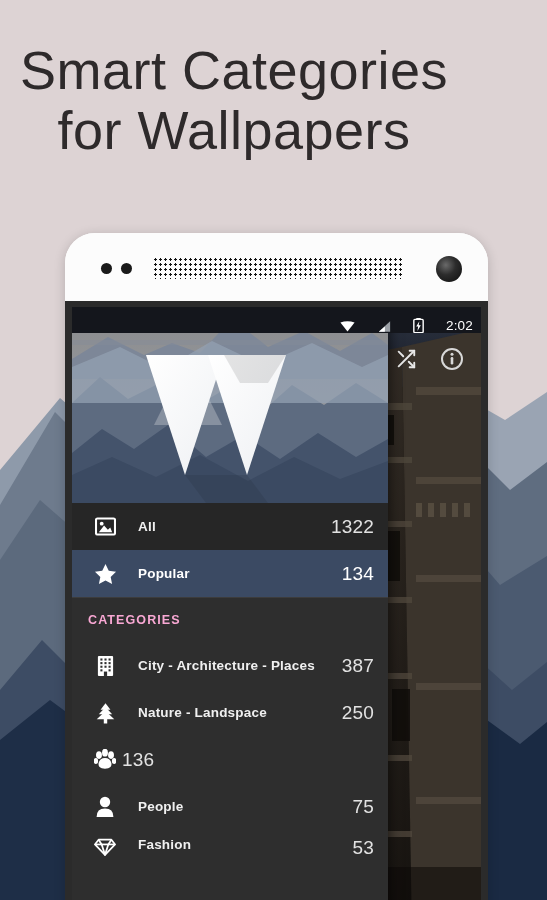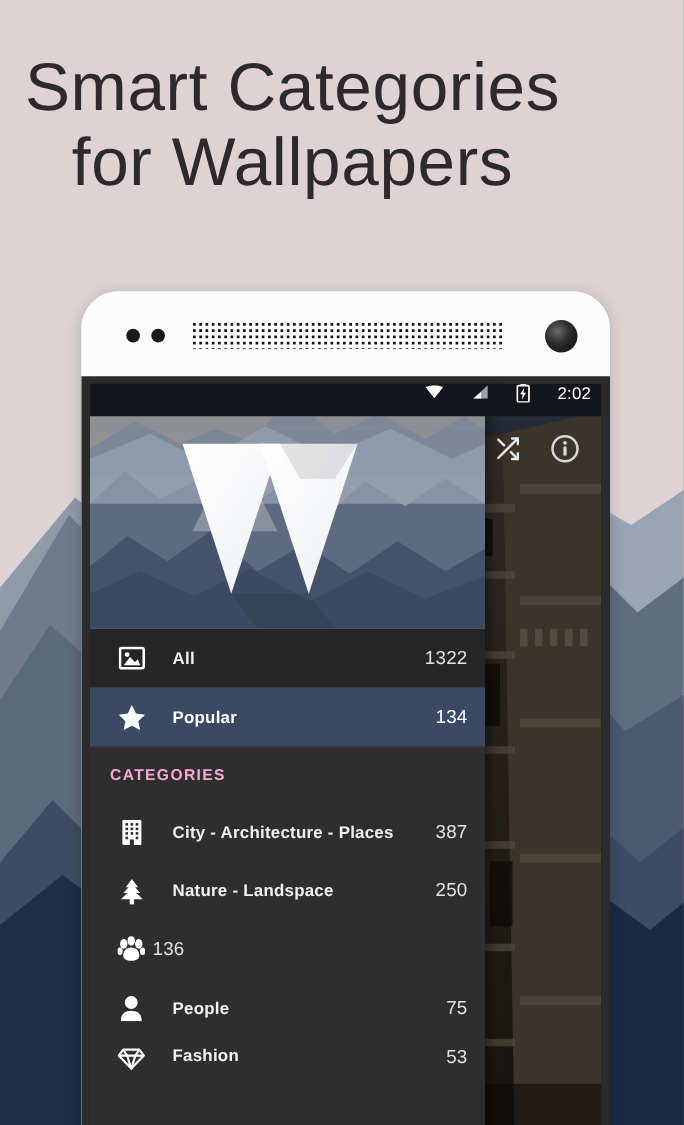--- a/index.html
+++ b/index.html
@@ -56,21 +56,21 @@
     overflow:hidden; background:#1b1b1b;
   }
 
   
   #wallpaper { position:absolute; inset:0; }
   #wallpaper svg { display:block; width:409px; height:626px; }
 
   
   #statusbar {
     position:absolute; top:0; left:0; width:409px; height:26px;
-    background:#14161c; display:flex; align-items:flex-start;
+    background:#14161c; display:flex; align-items:flex-end;
     justify-content:flex-end; gap:22px; padding-right:8px;
     color:#fff; font-size:13px; z-index:30;
   }
   #statusbar .ic { display:flex; align-items:center; }
   #clock { font-size:13.5px; letter-spacing:0.2px; }
 
   
   #actionbar {
     position:absolute; top:26px; left:0; width:409px; height:52px;
     display:flex; align-items:center; justify-content:flex-end;
@@ -91,21 +91,21 @@
   #drawer-header svg { display:block; width:316px; height:196px; }
 
   .drow {
     display:flex; align-items:center; height:47px; flex:0 0 47px;
     padding:0 14px 0 16px; color:#f0f0f0;
   }
   .drow.top { background:#262626; }
   .drow.sel { background:#3b4a63; }
   .drow .dicon { width:34px; flex:0 0 34px; display:flex; align-items:center; justify-content:center; }
   .drow .dlabel { flex:1 1 auto; font-size:13.5px; font-weight:bold; padding-left:16px; letter-spacing:0.2px; }
-  .drow .dcount { font-size:15px; color:#e2e2e2; letter-spacing:0.2px; }
+  .drow .dcount { font-size:19px; color:#e2e2e2; letter-spacing:0.2px; }
   .drow.sel .dlabel, .drow.sel .dcount { color:#fff; }
   #divider { height:1px; flex:0 0 1px; background:#3c3c3c; }
   #cat-header {
     height:44px; flex:0 0 44px; display:flex; align-items:center;
     padding-left:16px; color:#f9a8d4; font-size:12.5px;
     font-weight:bold; letter-spacing:1.1px;
   }
   .drow.cat { height:47px; flex:0 0 47px; }
   .drow.cut { height:30px; flex:0 0 30px; overflow:hidden; align-items:flex-start; padding-top:7px; }
 </style>

